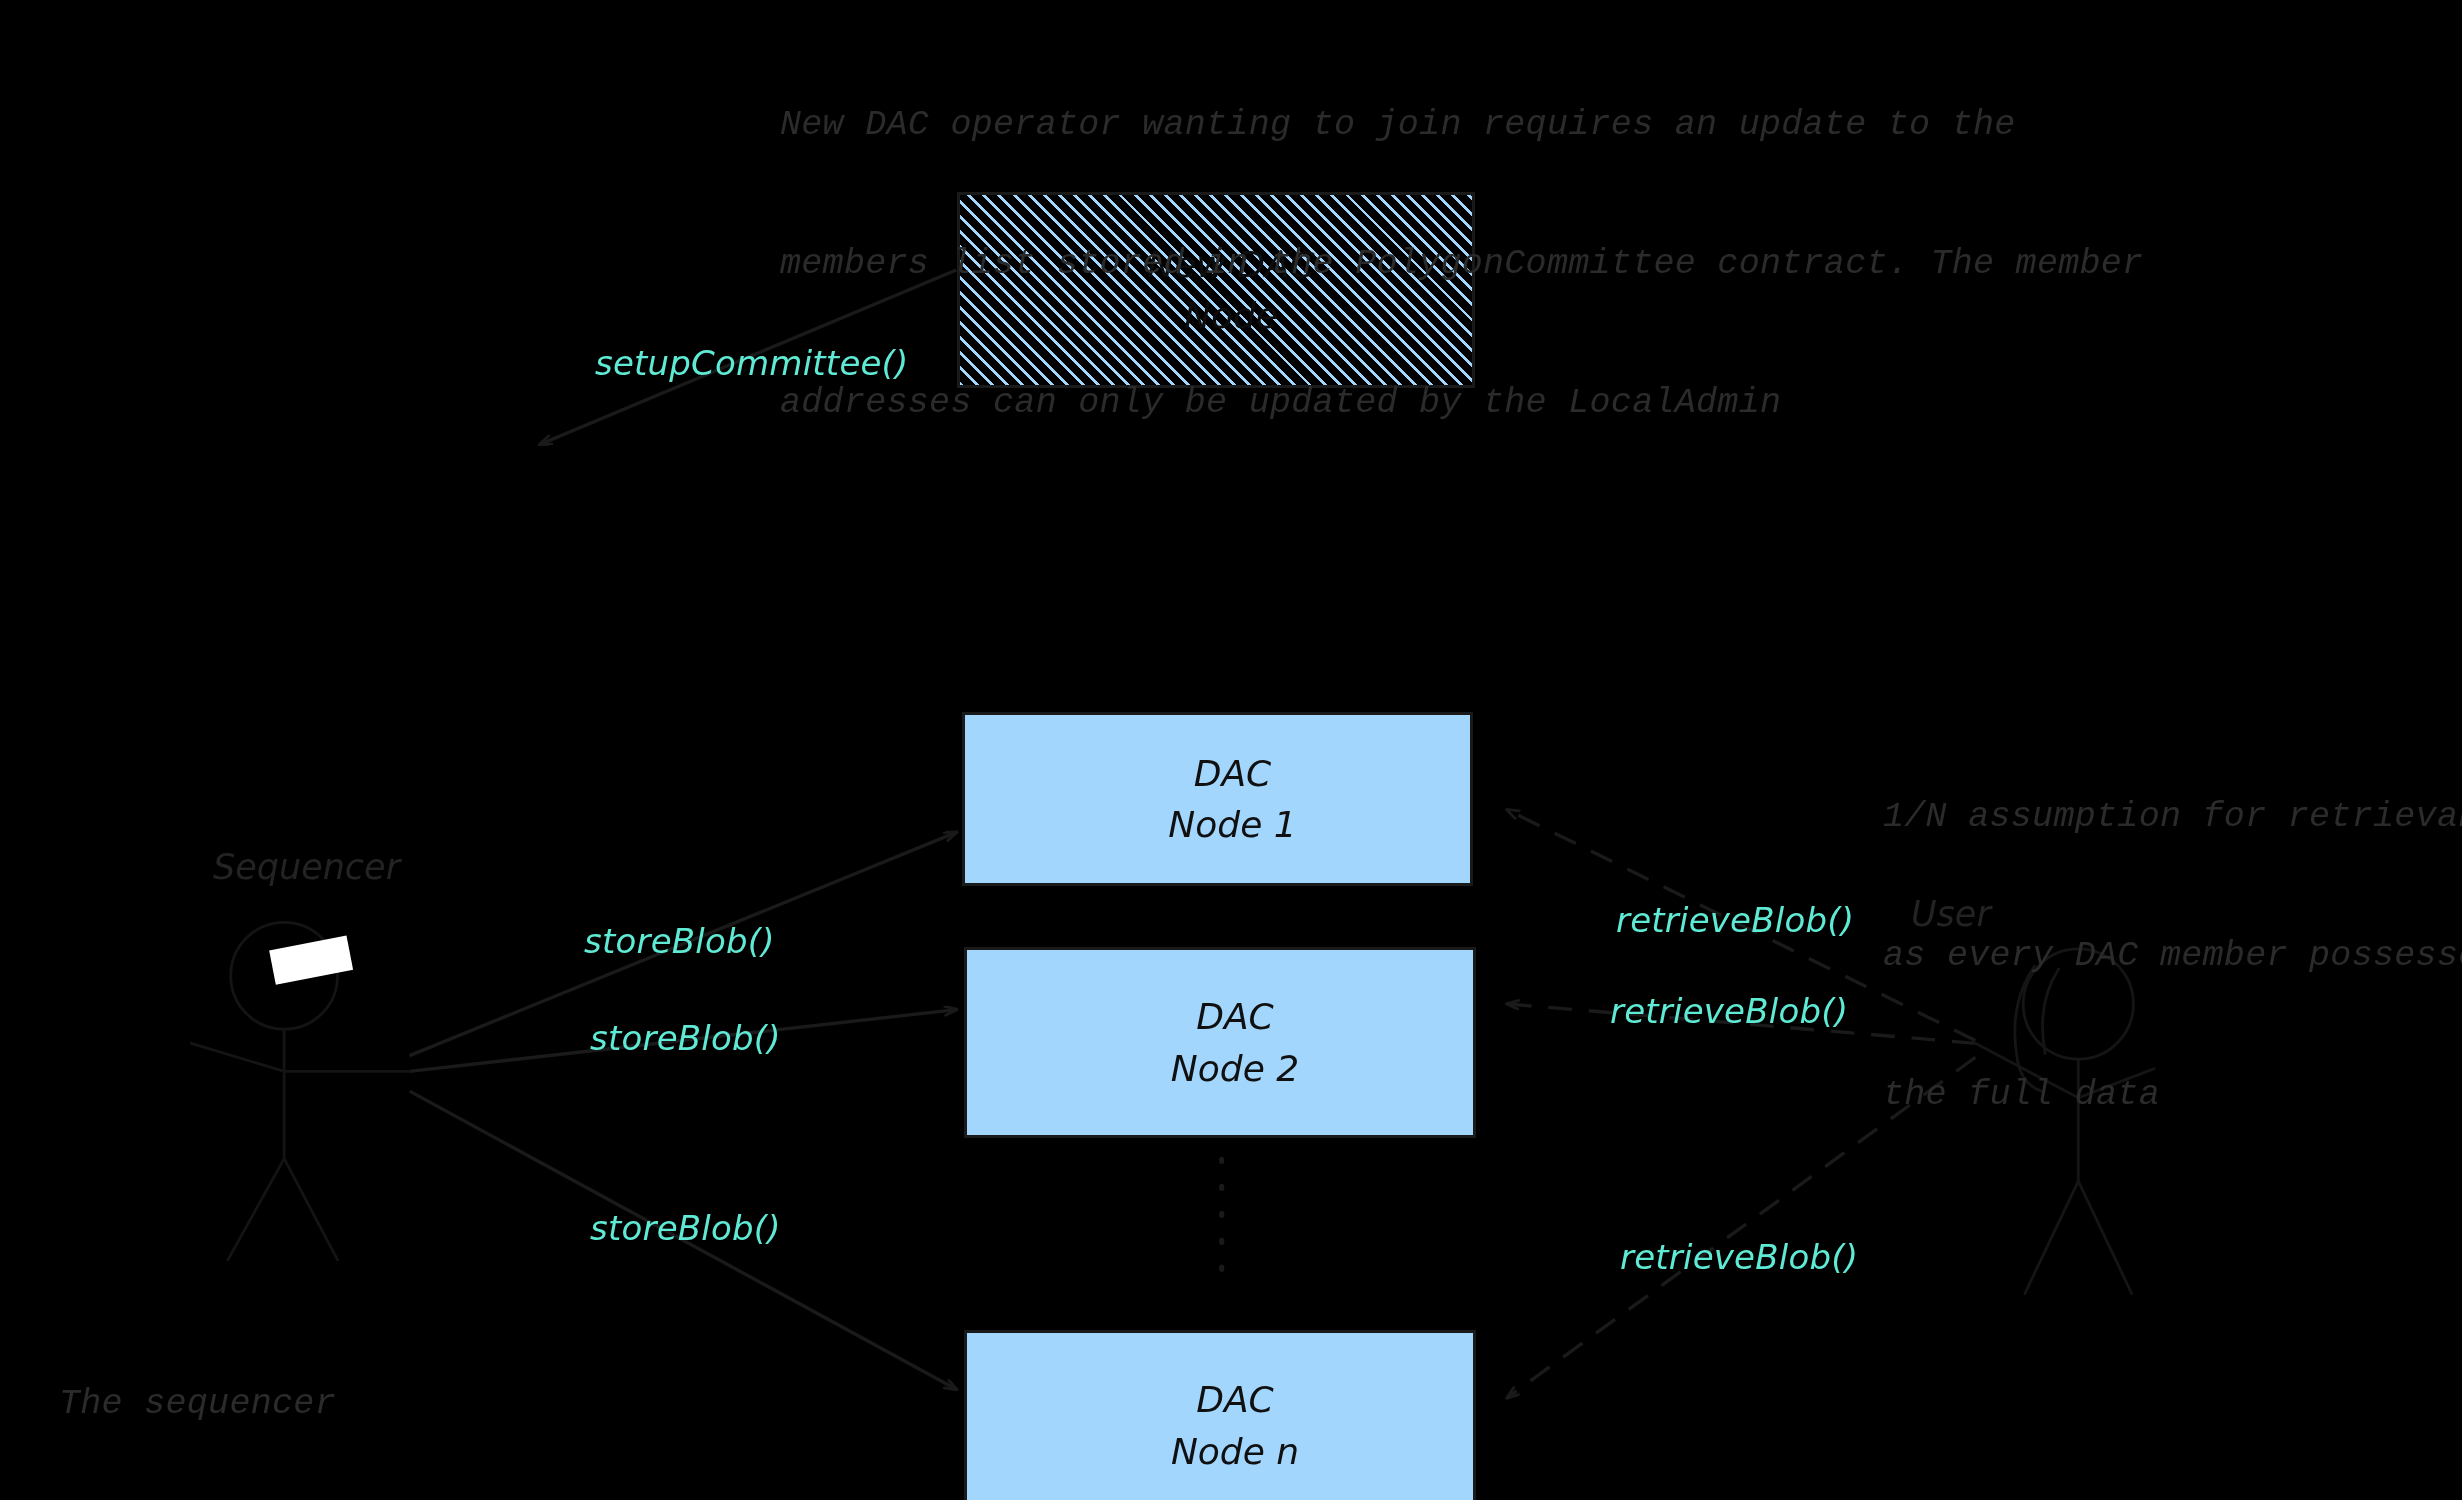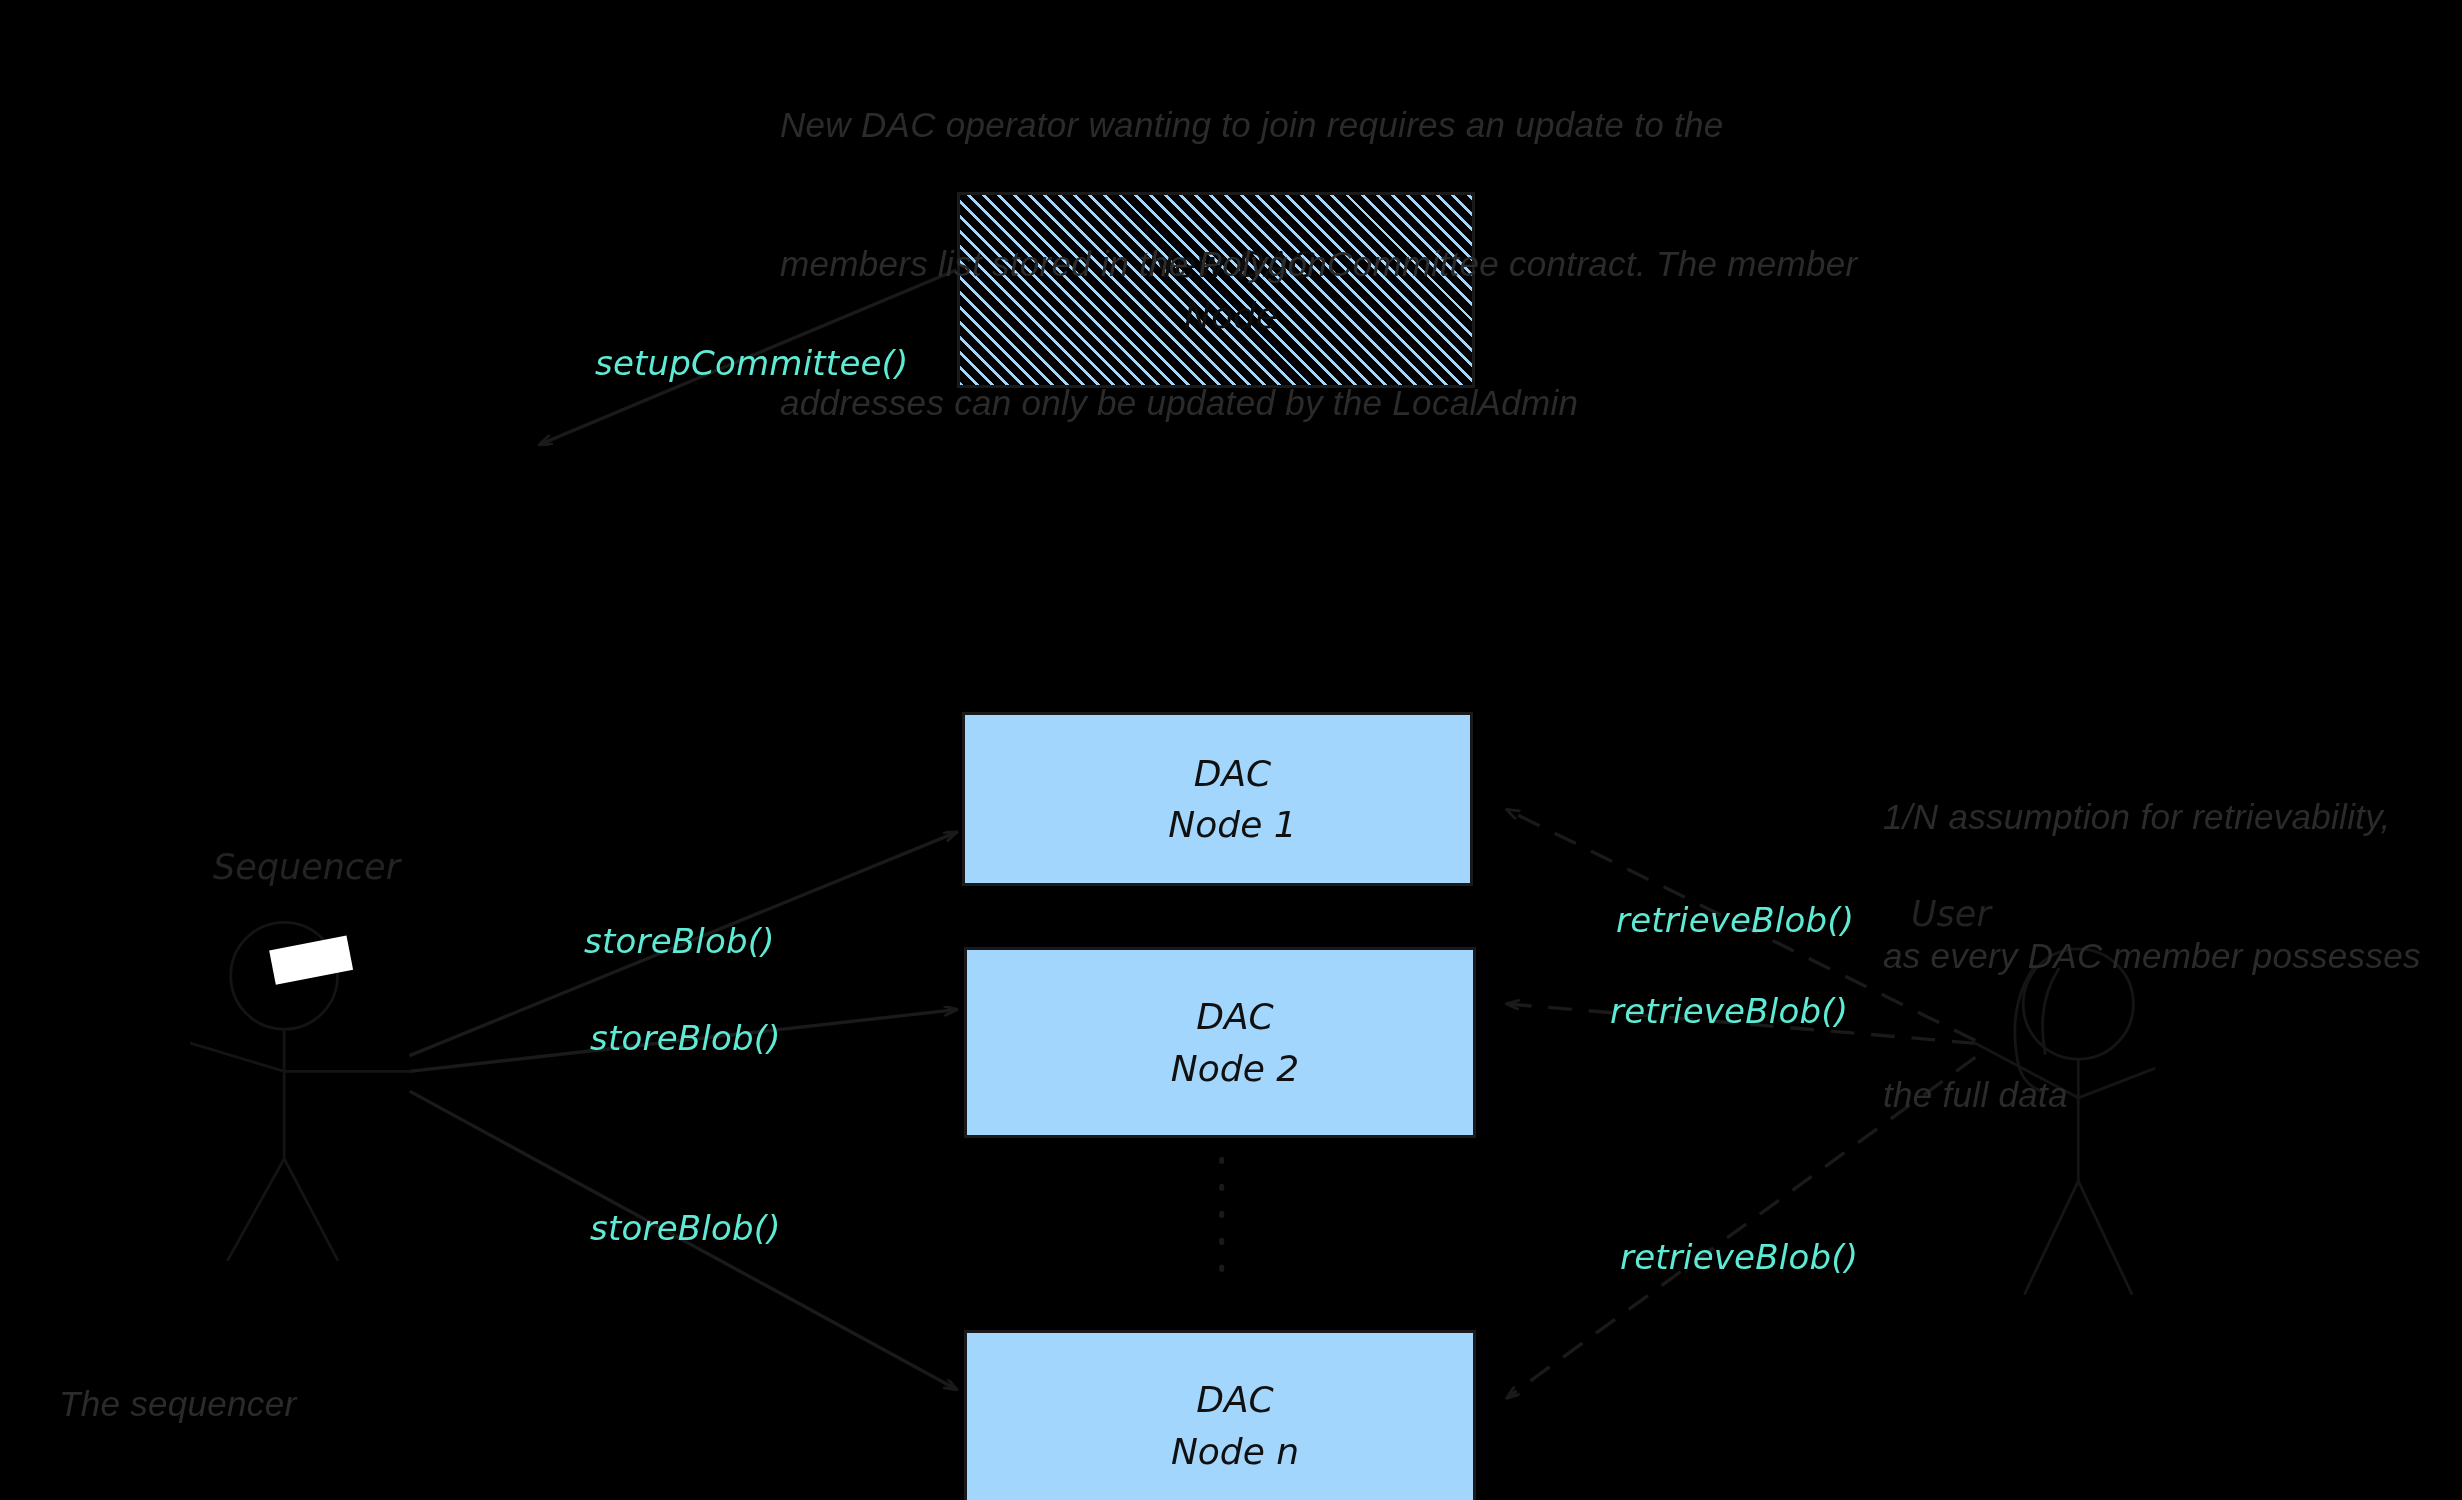--- a/index.html
+++ b/index.html
@@ -17,21 +17,21 @@
   }
   svg#scene {
     position: absolute;
     inset: 0;
     width: 2462px;
     height: 1500px;
   }
   .anno {
     position: absolute;
     color: #2b2b2b;
-    font-family: Liberation Sans, sans-serif;
+    font-family: Liberation Mono, monospace;
     font-size: 35px;
     line-height: 1.32;
     letter-spacing: 0.3px;
     white-space: pre;
     font-style: italic;
     pointer-events: none;
   }
   .edge-label {
     position: absolute;
     color: #5eead4;

